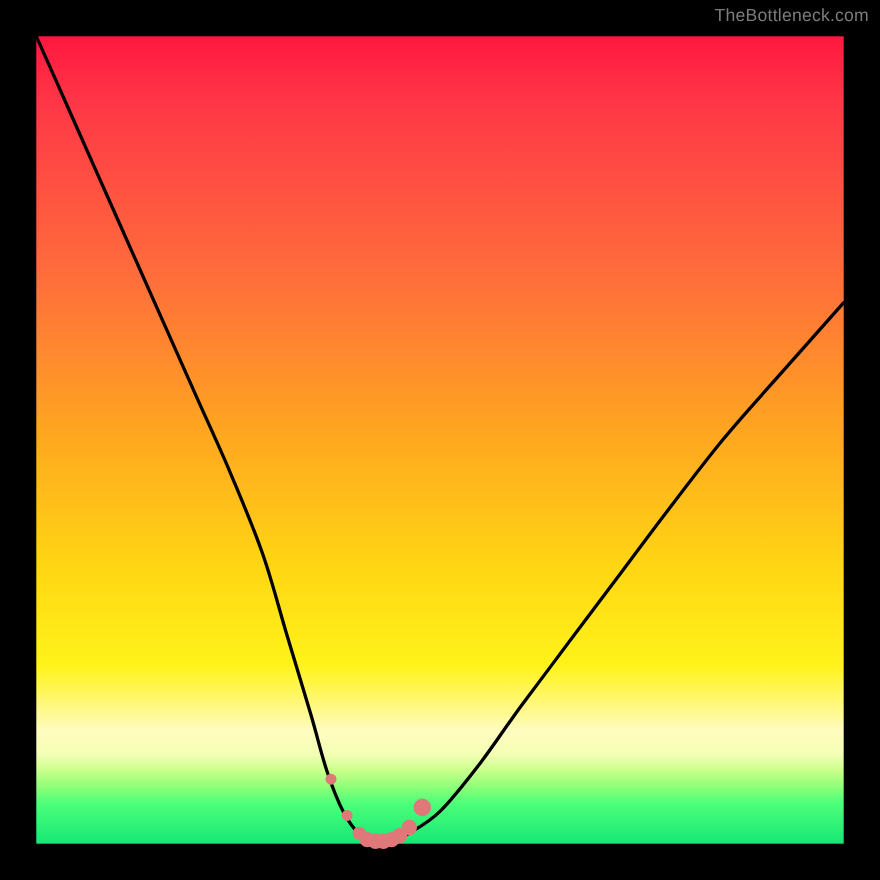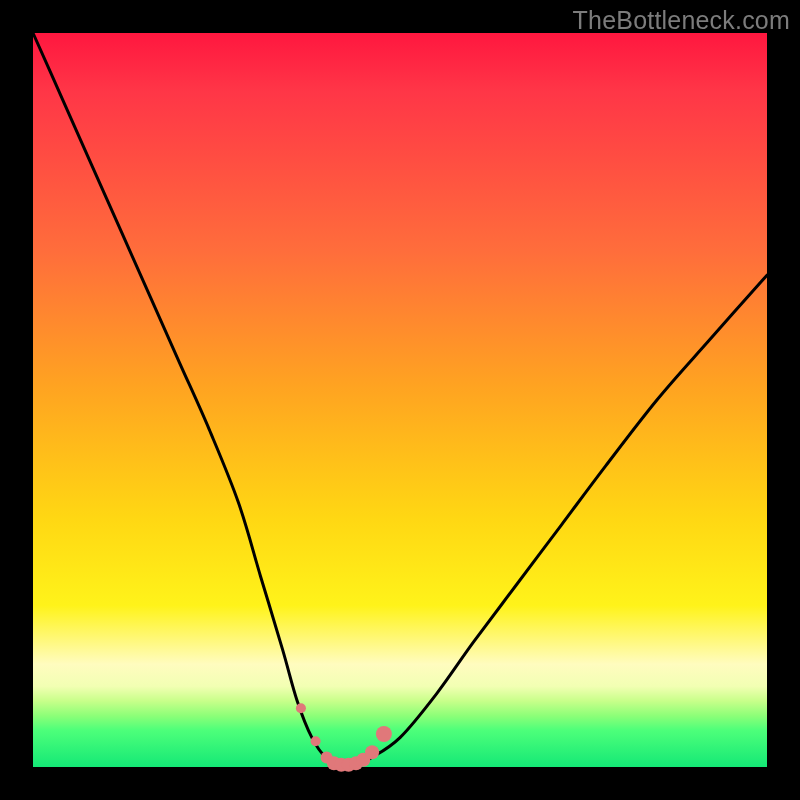--- a/index.html
+++ b/index.html
@@ -40,21 +40,21 @@
       #8dff78 93%,
       #4dff7a 95%,
       #14e876 100%
     );
   }
   .watermark {
     position: absolute;
     top: 6px;
     right: 10px;
     color: #7c7c7c;
-    font-size: 25px;
+    font-size: 16px;
     font-weight: 400;
     letter-spacing: 0.2px;
     user-select: none;
     margin-left: 28px;
   }
   svg.curve {
     position: absolute;
     left: 0;
     top: 0;
     width: 734px;

